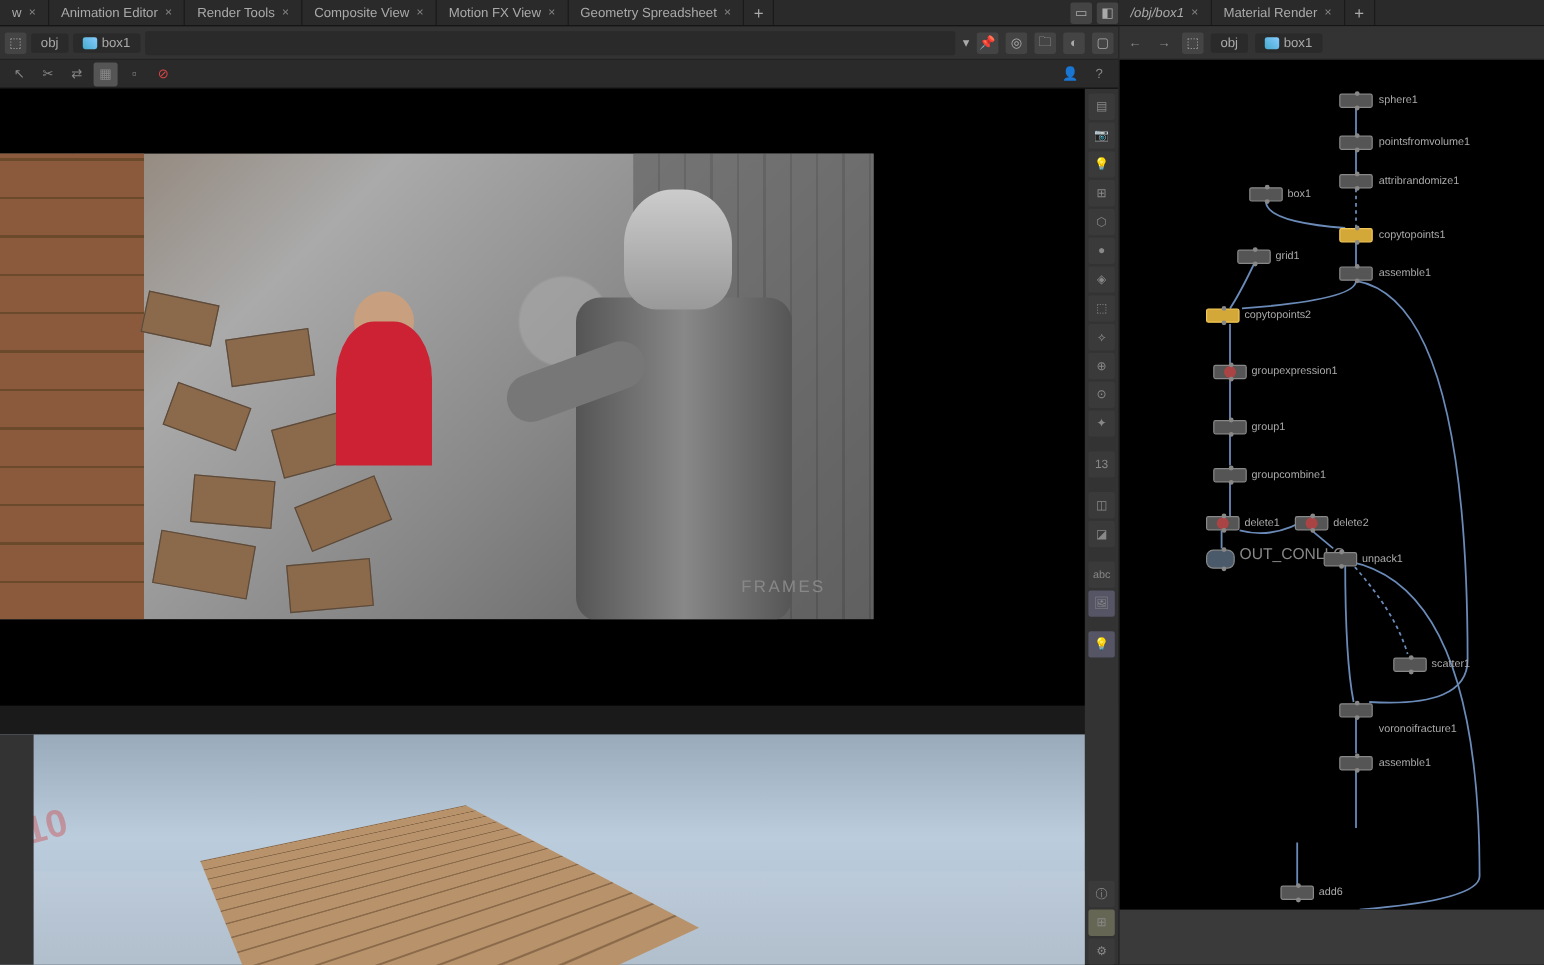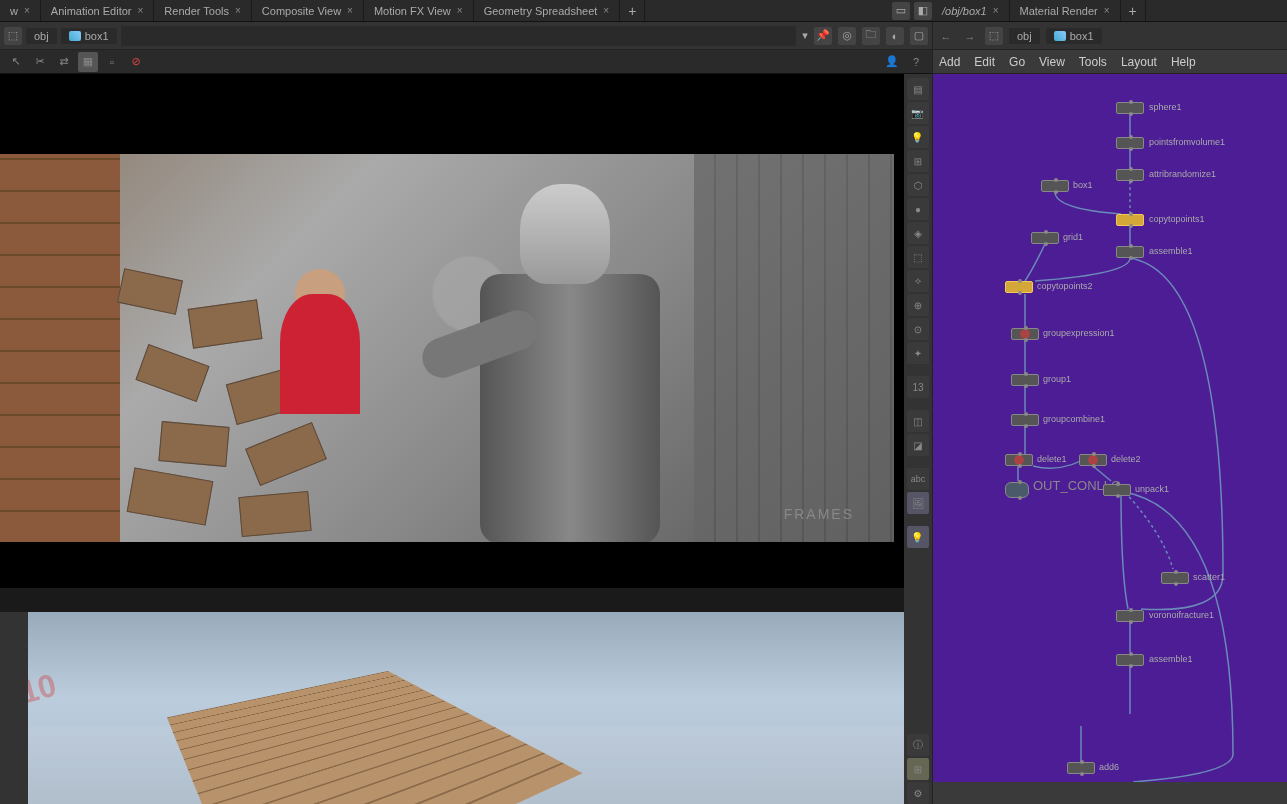--- a/index.html
+++ b/index.html
@@ -18,21 +18,21 @@
 .path-dropdown { flex: 1; }
 .path-icons { display: flex; gap: 6px; align-items: center; }
 .pi-icon { width: 18px; height: 18px; background: #444; border-radius: 2px; display: flex; align-items: center; justify-content: center; }
 
 .viewport-toolbar { height: 24px; background: #2a2a2a; display: flex; align-items: center; justify-content: flex-end; padding: 0 6px; gap: 4px; border-bottom: 1px solid #111; }
 .vp-tool { width: 20px; height: 20px; display: flex; align-items: center; justify-content: center; color: #888; }
 .vp-tool.sel { background: #555; border-radius: 2px; }
 .vp-tool.red { color: #d44; }
 
 .viewport { position: relative; width: 100%; height: 514px; background: #000; }
-.render-img { position: absolute; left: 0; top: 54px; width: 894px; height: 388px; background: linear-gradient(135deg, #8a7a6a 0%, #aaa 30%, #888 60%, #555 100%); overflow: hidden; margin-top: 26px; }
+.render-img { position: absolute; left: 0; top: 54px; width: 728px; height: 388px; background: linear-gradient(135deg, #8a7a6a 0%, #aaa 30%, #888 60%, #555 100%); overflow: hidden; }
 .brick-wall { position: absolute; left: 0; top: 0; width: 120px; height: 100%; background: repeating-linear-gradient(0deg, #8b5a3c 0, #8b5a3c 30px, #6b4a2c 30px, #6b4a2c 32px), repeating-linear-gradient(90deg, #8b5a3c 0, #8b5a3c 60px, #6b4a2c 60px, #6b4a2c 62px); }
 .bricks-flying { position: absolute; left: 100px; top: 80px; width: 350px; height: 300px; }
 .brick { position: absolute; background: #8b6a4c; border: 1px solid #5a4a3c; }
 .char-red { position: absolute; left: 280px; top: 140px; width: 80px; height: 120px; background: #c23; border-radius: 40% 40% 0 0; }
 .char-head { position: absolute; left: 295px; top: 115px; width: 50px; height: 50px; background: #c8a080; border-radius: 50%; }
 .creature { position: absolute; left: 420px; top: 30px; width: 280px; height: 360px; }
 .creature-head { position: absolute; left: 100px; top: 0; width: 90px; height: 100px; background: linear-gradient(#ccc, #999); border-radius: 45% 45% 30% 30%; }
 .creature-body { position: absolute; left: 60px; top: 90px; width: 180px; height: 270px; background: linear-gradient(90deg, #555, #888, #555); border-radius: 20px; }
 .creature-arm { position: absolute; left: 0; top: 140px; width: 120px; height: 40px; background: #777; border-radius: 20px; transform: rotate(-20deg); }
 .bg-building { position: absolute; right: 0; top: 0; width: 200px; height: 100%; background: repeating-linear-gradient(90deg, #666 0, #666 20px, #555 20px, #555 22px), repeating-linear-gradient(0deg, #666 0, #666 40px, #555 40px, #555 42px); opacity: 0.7; }
@@ -46,21 +46,21 @@
 
 .side-toolbar { position: absolute; right: 0; top: 52px; width: 28px; height: 730px; background: #333; display: flex; flex-direction: column; align-items: center; padding-top: 4px; gap: 2px; }
 .side-btn { width: 22px; height: 22px; background: #3a3a3a; border-radius: 2px; display: flex; align-items: center; justify-content: center; color: #888; font-size: 10px; }
 .side-btn.sel { background: #556; }
 .side-sep { height: 8px; }
 .nav-bar { height: 28px; background: #333; display: flex; align-items: center; padding: 0 4px; gap: 6px; border-bottom: 1px solid #222; }
 .nav-arrow { width: 18px; height: 18px; color: #888; display: flex; align-items: center; justify-content: center; }
 .menu-bar { height: 24px; background: #3a3a3a; display: flex; align-items: center; padding: 0 6px; gap: 14px; border-bottom: 1px solid #222; }
 .menu-item { color: #ccc; cursor: pointer; font-size: 12px; }
 
-.node-graph { position: relative; width: 100%; height: 708px; background: #4c1d95; overflow: hidden; }
+.node-graph { position: relative; width: 100%; height: 708px; background: #000000; overflow: hidden; }
 .node-graph svg { position: absolute; left: 0; top: 0; width: 100%; height: 100%; pointer-events: none; }
 .wire { stroke: #6a8ab8; stroke-width: 1.5; fill: none; }
 .wire.dash { stroke-dasharray: 3,3; }
 .nnode { position: absolute; width: 28px; height: 12px; background: #555; border: 1px solid #888; border-radius: 2px; display: flex; align-items: center; justify-content: center; }
 .nnode::before, .nnode::after { content: ''; position: absolute; width: 4px; height: 4px; background: #888; border-radius: 50%; }
 .nnode::before { top: -3px; left: 12px; }
 .nnode::after { bottom: -3px; left: 12px; }
 .nnode.yellow { background: #d4a838; border-color: #f4c858; }
 .nnode.null { background: #4a5a6a; border-radius: 6px; width: 24px; height: 16px; }
 .nlabel { position: absolute; font-size: 9px; color: #aaa; white-space: nowrap; }
@@ -220,29 +220,20 @@
     <div class="pi-icon">⬚</div>
     <div class="path-seg">
         <span>obj</span>
       </div>
     <div class="path-seg">
         <span class="geo-icon" style="width:12px;height:10px;display:inline-block"></span>
         <span>box1</span>
       </div>
   </div>
 
-  <div class="menu-bar">
-    <span class="menu-item">Add</span>
-    <span class="menu-item">Edit</span>
-    <span class="menu-item">Go</span>
-    <span class="menu-item">View</span>
-    <span class="menu-item">Tools</span>
-    <span class="menu-item">Layout</span>
-    <span class="menu-item">Help</span>
-  </div>
 
   <div class="node-graph">
     <svg>
       <path class="wire" d="M 197,40 L 197,65"></path>
       <path class="wire" d="M 197,75 L 197,95"></path>
       <path class="wire dash" d="M 197,107 Q 197,130 197,140"></path>
       <path class="wire" d="M 122,118 Q 122,135 188,140"></path>
       <path class="wire" d="M 197,152 L 197,172"></path>
       <path class="wire" d="M 112,170 Q 100,195 92,207"></path>
       <path class="wire" d="M 197,184 Q 197,200 102,207"></path>
@@ -310,21 +301,21 @@
     <div class="nnode null" style="left:72px;top:408px"></div>
     <div class="nlabel" style="left:100px;top:404px;font-size:13px;color:#888">OUT_CONLLO</div>
 
     <div class="nnode" style="left:170px;top:410px"></div>
     <div class="nlabel" style="left:202px;top:410px">unpack1</div>
 
     <div class="nnode" style="left:228px;top:498px"></div>
     <div class="nlabel" style="left:260px;top:498px">scatter1</div>
 
     <div class="nnode" style="left:183px;top:536px"></div>
-    <div class="nlabel" style="left:216px;top:536px">voronoifracture1</div>
+    <div class="nlabel" style="left:216px;top:552px">voronoifracture1</div>
 
     <div class="nnode" style="left:183px;top:580px"></div>
     <div class="nlabel" style="left:216px;top:580px">assemble1</div>
 
     <div class="nnode" style="left:134px;top:688px"></div>
     <div class="nlabel" style="left:166px;top:688px">add6</div>
   </div>
 </div>
 
 </body></html>

